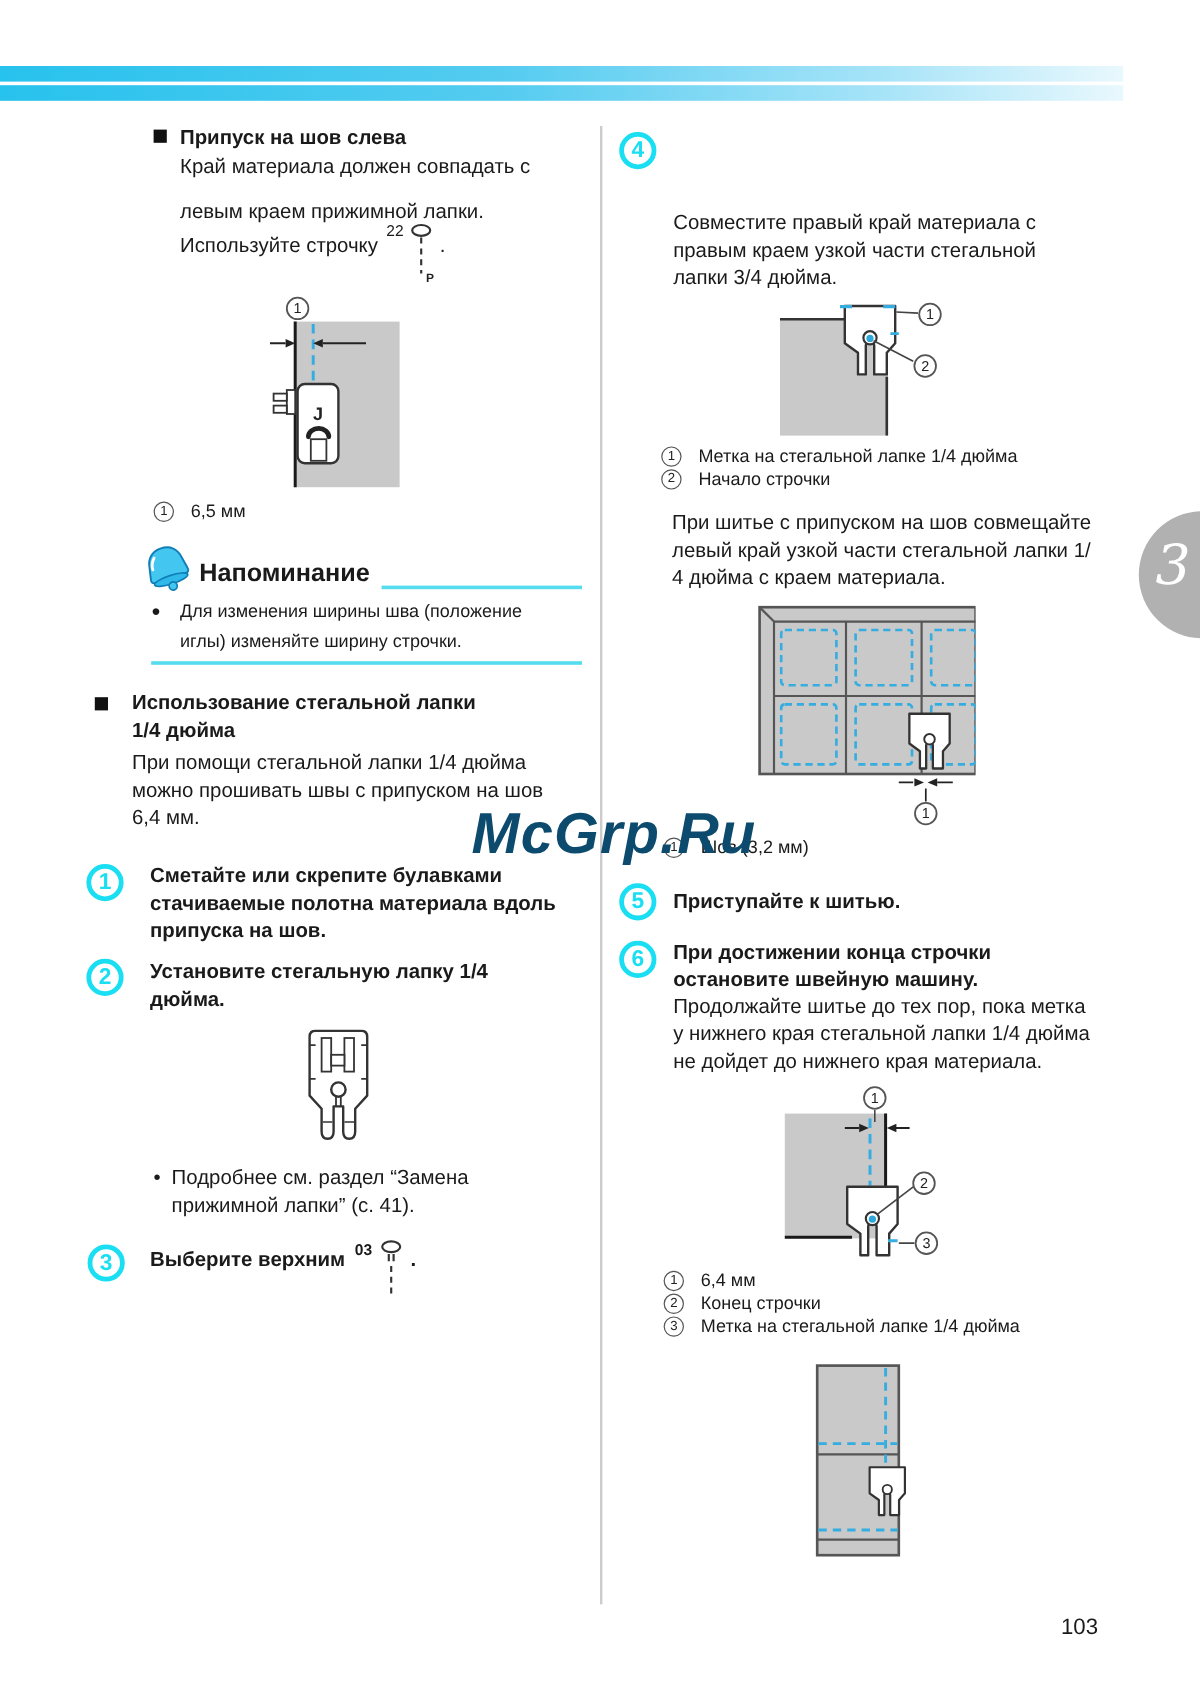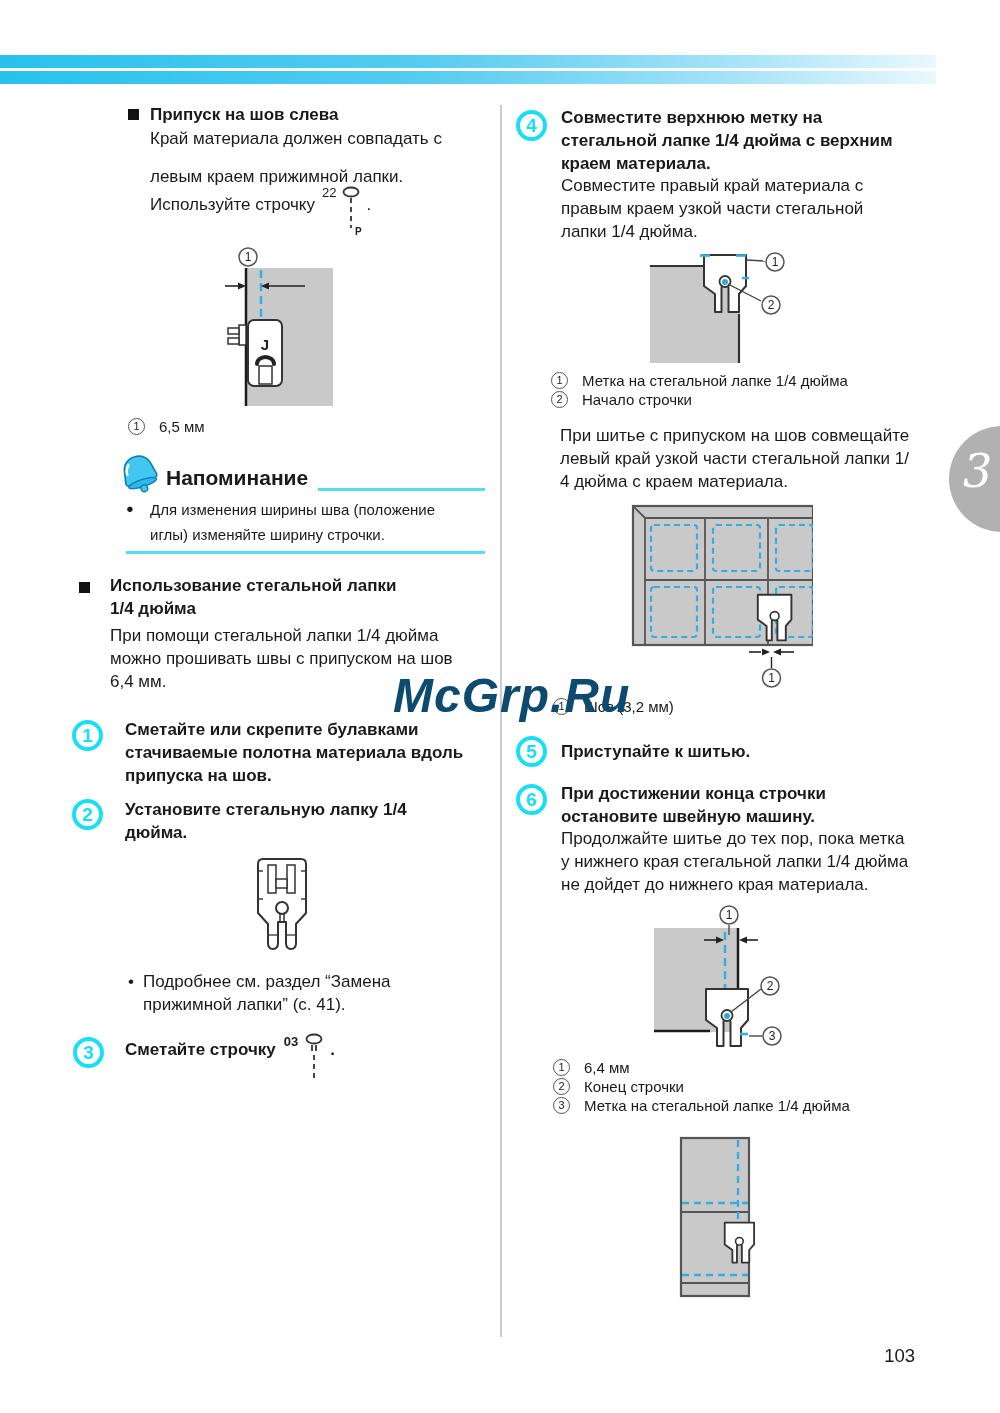--- a/index.html
+++ b/index.html
@@ -146,40 +146,37 @@
   </svg>
 
   <div class="abs body-txt" style="left:128px;top:970px;">•</div>
   <div class="abs body-txt pre" style="left:143px;top:970px;width:340px;">Подробнее см. раздел “Замена
 прижимной лапки” (с. 41).</div>
 
   <div class="abs step-circle" style="left:73px;top:1037px;">
     <span>3</span>
   </div>
   <div class="abs inline-row" style="left:125px;top:1031px;">
-    <span class="b body-txt" style="margin-top:7px;">Сметайте строчку</span>
+    <span class="b body-txt" style="margin-top:7px;">Выберите верхним</span>
     <span class="b" style="font-size:13px;margin:3px 5px 0 8px;">03</span>
     <svg width="22" height="52" viewBox="0 0 22 52">
       <ellipse cx="11" cy="8" rx="7.5" ry="4.5" fill="#fff" stroke="#333" stroke-width="1.8"></ellipse>
       <line x1="9" y1="14" x2="9" y2="20" stroke="#333" stroke-width="1.8"></line>
       <line x1="13" y1="14" x2="13" y2="20" stroke="#333" stroke-width="1.8"></line>
       <line x1="11" y1="24" x2="11" y2="50" stroke="#333" stroke-width="1.8" stroke-dasharray="5 4"></line>
     </svg>
     <span class="b body-txt" style="margin-top:7px;margin-left:5px;">.</span>
   </div>
 
   <div class="abs step-circle" style="left:516px;top:110px;">
     <span>4</span>
   </div>
-  <div class="abs b body-txt pre" style="left:561px;top:106px;width:380px;">Совместите верхнюю метку на
-стегальной лапке 1/4 дюйма с верхним
-краем материала.</div>
   <div class="abs body-txt pre" style="left:561px;top:174px;width:380px;">Совместите правый край материала с
 правым краем узкой части стегальной
-лапки 1/4 дюйма.</div>
+лапки 3/4 дюйма.</div>
 
   <svg class="abs" style="left:615px;top:248px;" width="200" height="125" viewBox="0 0 200 125">
     <rect x="35" y="17" width="90" height="98" fill="#c9c9c9"></rect>
     <line x1="35" y1="18" x2="89" y2="18" stroke="#333" stroke-width="2.2"></line>
     <line x1="124" y1="66" x2="124" y2="115" stroke="#333" stroke-width="2.2"></line>
     <g transform="translate(88,6)">
       <path d="M1,1 H43 V32 L36,40 V58 H25.5 V34 A3.5,3.5 0 0 0 18.5,34 V58 H12 V40 L1,32 Z" fill="#fff" stroke="#333" stroke-width="2" stroke-linejoin="round"></path>
       <circle cx="22" cy="27.5" r="5.5" fill="#fff" stroke="#333" stroke-width="1.8"></circle>
       <circle cx="22" cy="28" r="3" fill="#2ea7dd"></circle>
     </g>

